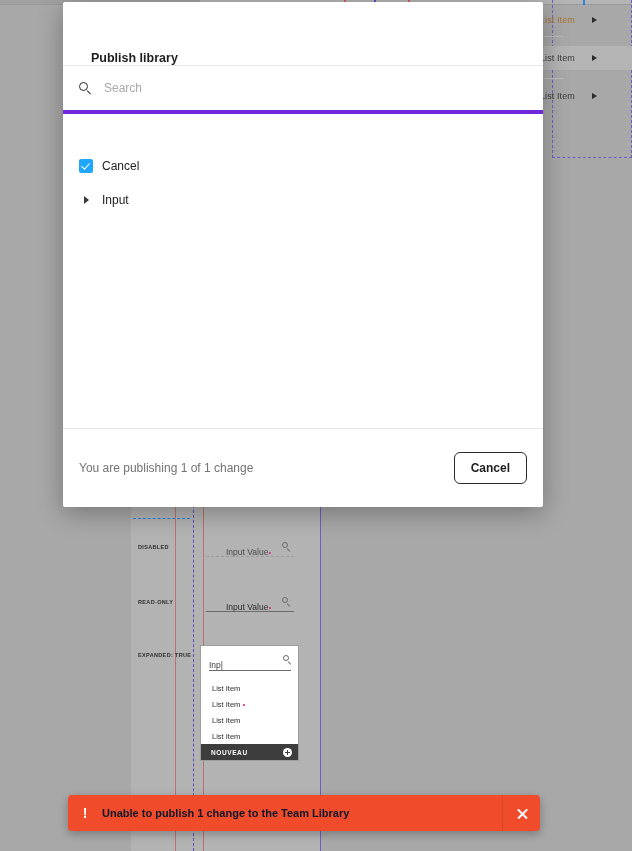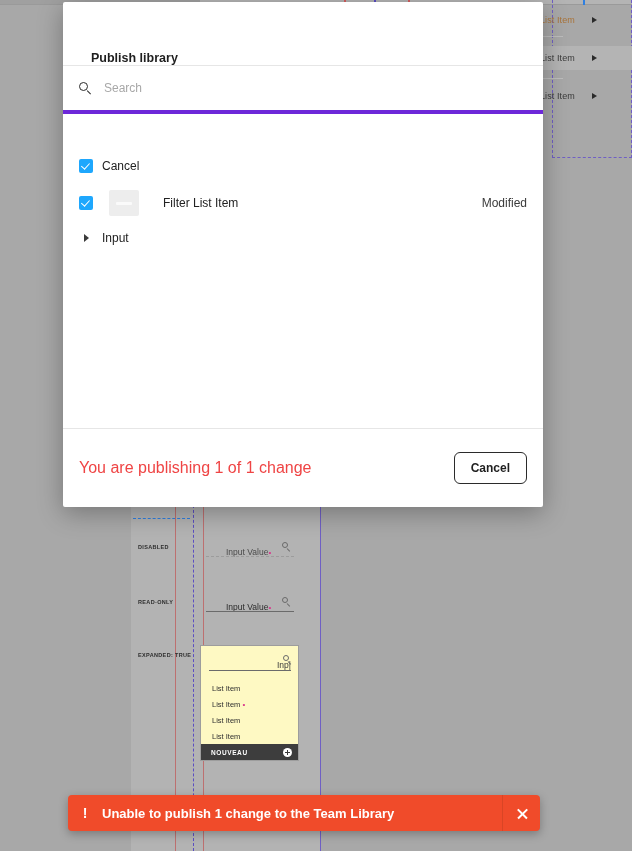--- a/index.html
+++ b/index.html
@@ -153,23 +153,22 @@
     width: 3.5px; height: 1px;
     background: #6a6a6a;
     transform: rotate(45deg);
     transform-origin: left center;
   }
 
   .dropdown {
     position: absolute;
     left: 200px; top: 645px;
     width: 99px; height: 116px;
-    background: #fef9c3;
+    background: #ffffff;
     border: 1px solid #9d9d9d;
-    text-align: right;
   }
   .dd-search {
     position: absolute;
     left: 8px; top: 8px;
     width: 82px;
   }
   .dd-search-text {
     font-size: 8.5px;
     color: #3c3c3c;
   }
@@ -380,22 +379,22 @@
   }
 
   .modal-footer {
     height: 79px;
     border-top: 1px solid #e6e6e6;
     display: flex;
     align-items: center;
     padding: 0 16px;
   }
   .footer-status {
-    font-size: 16px;
-    color: #ef4444;
+    font-size: 12px;
+    color: #737373;
   }
   .footer-btns {
     margin-left: auto;
     display: flex;
     gap: 18px;
   }
   .btn {
     height: 32px;
     border-radius: 6px;
     font-size: 12px;
@@ -429,23 +428,23 @@
   }
   .toast-icon {
     width: 34px;
     text-align: center;
     font-size: 14px;
     font-weight: bold;
     color: #ffffff;
     flex: none;
   }
   .toast-msg {
-    font-size: 13px;
+    font-size: 11px;
     font-weight: bold;
-    color: #ffffff;
+    color: #0f172a;
     flex: 1;
   }
   .toast-action {
     height: 36px;
     display: flex;
     align-items: center;
     padding: 0 17px;
     font-size: 12.5px;
     font-weight: bold;
     color: #ffffff;
@@ -575,26 +574,20 @@
 
   <div class="modal-body">
 
     <div class="list-section">
 
       <div class="row">
         <span class="checkbox"></span>
         <span class="row-label">Cancel</span>
       </div>
 
-      <div class="row item-row">
-        <span class="checkbox"></span>
-        <span class="thumb"></span>
-        <span class="item-name">Filter List Item</span>
-        <span class="item-status">Modified</span>
-      </div>
 
 
       <div class="row tri-row">
         <span class="tri"></span>
         <span class="tri-label">Input</span>
       </div>
 
     </div>
   </div>
 

